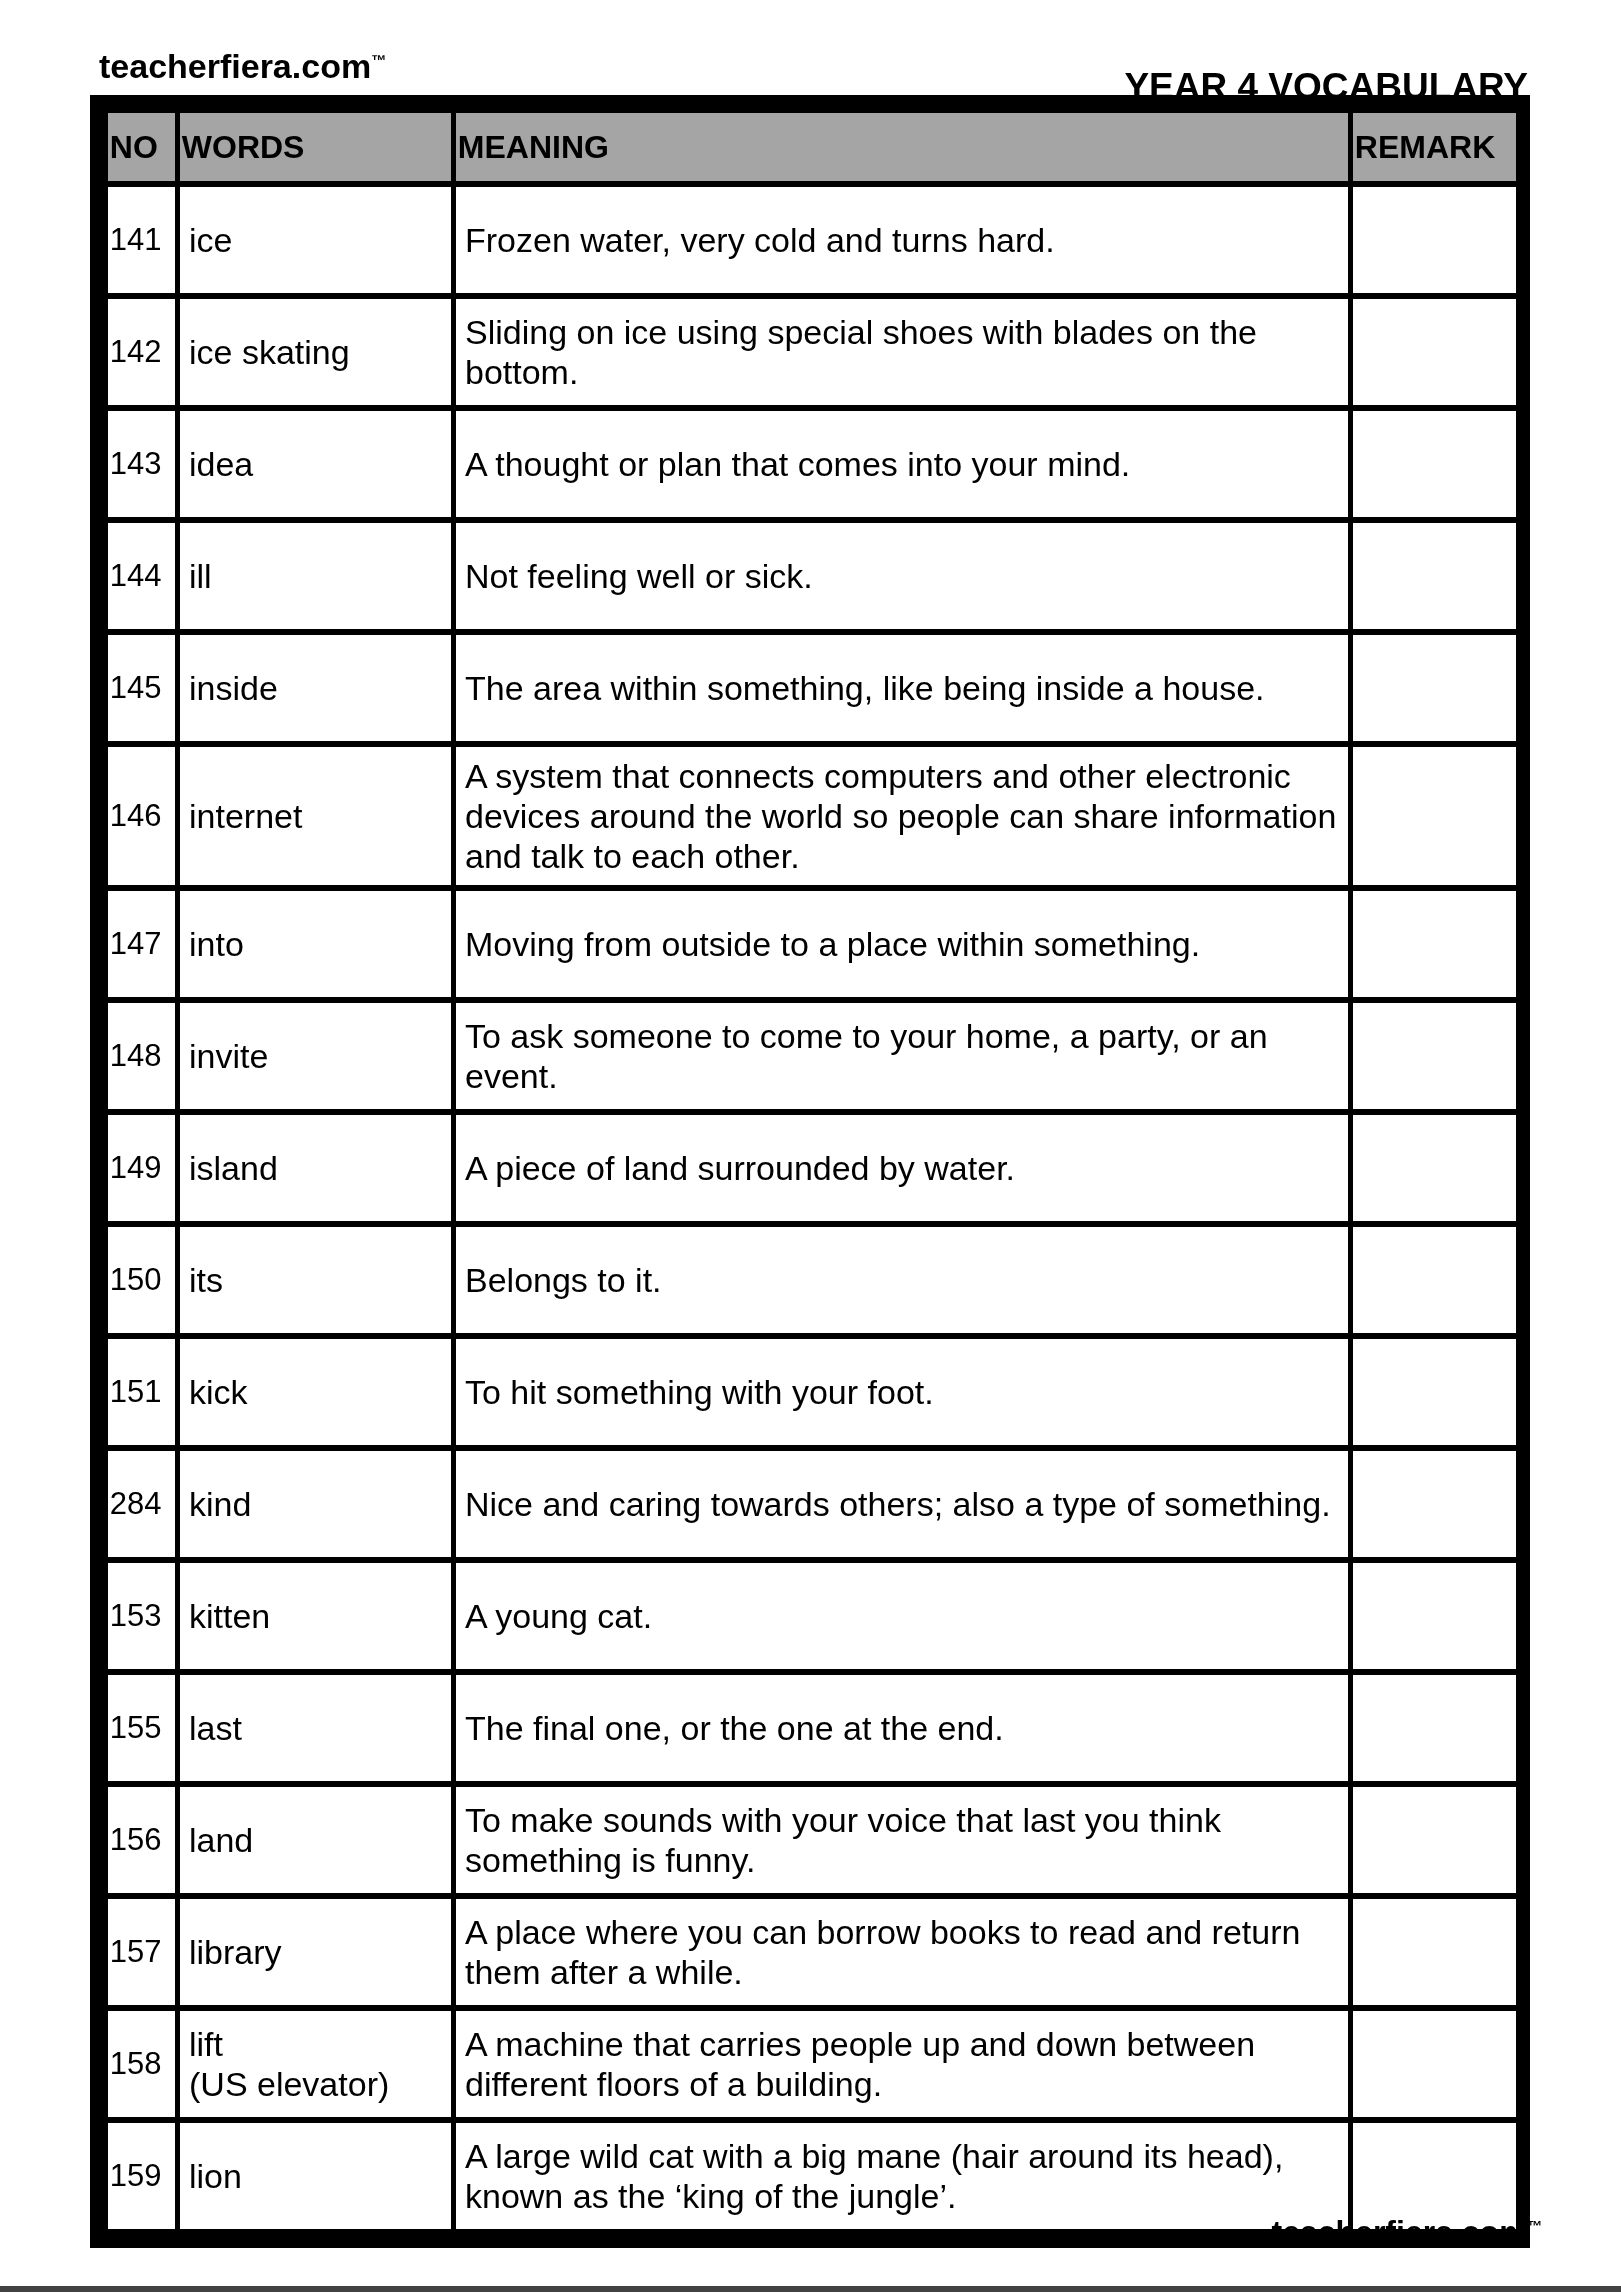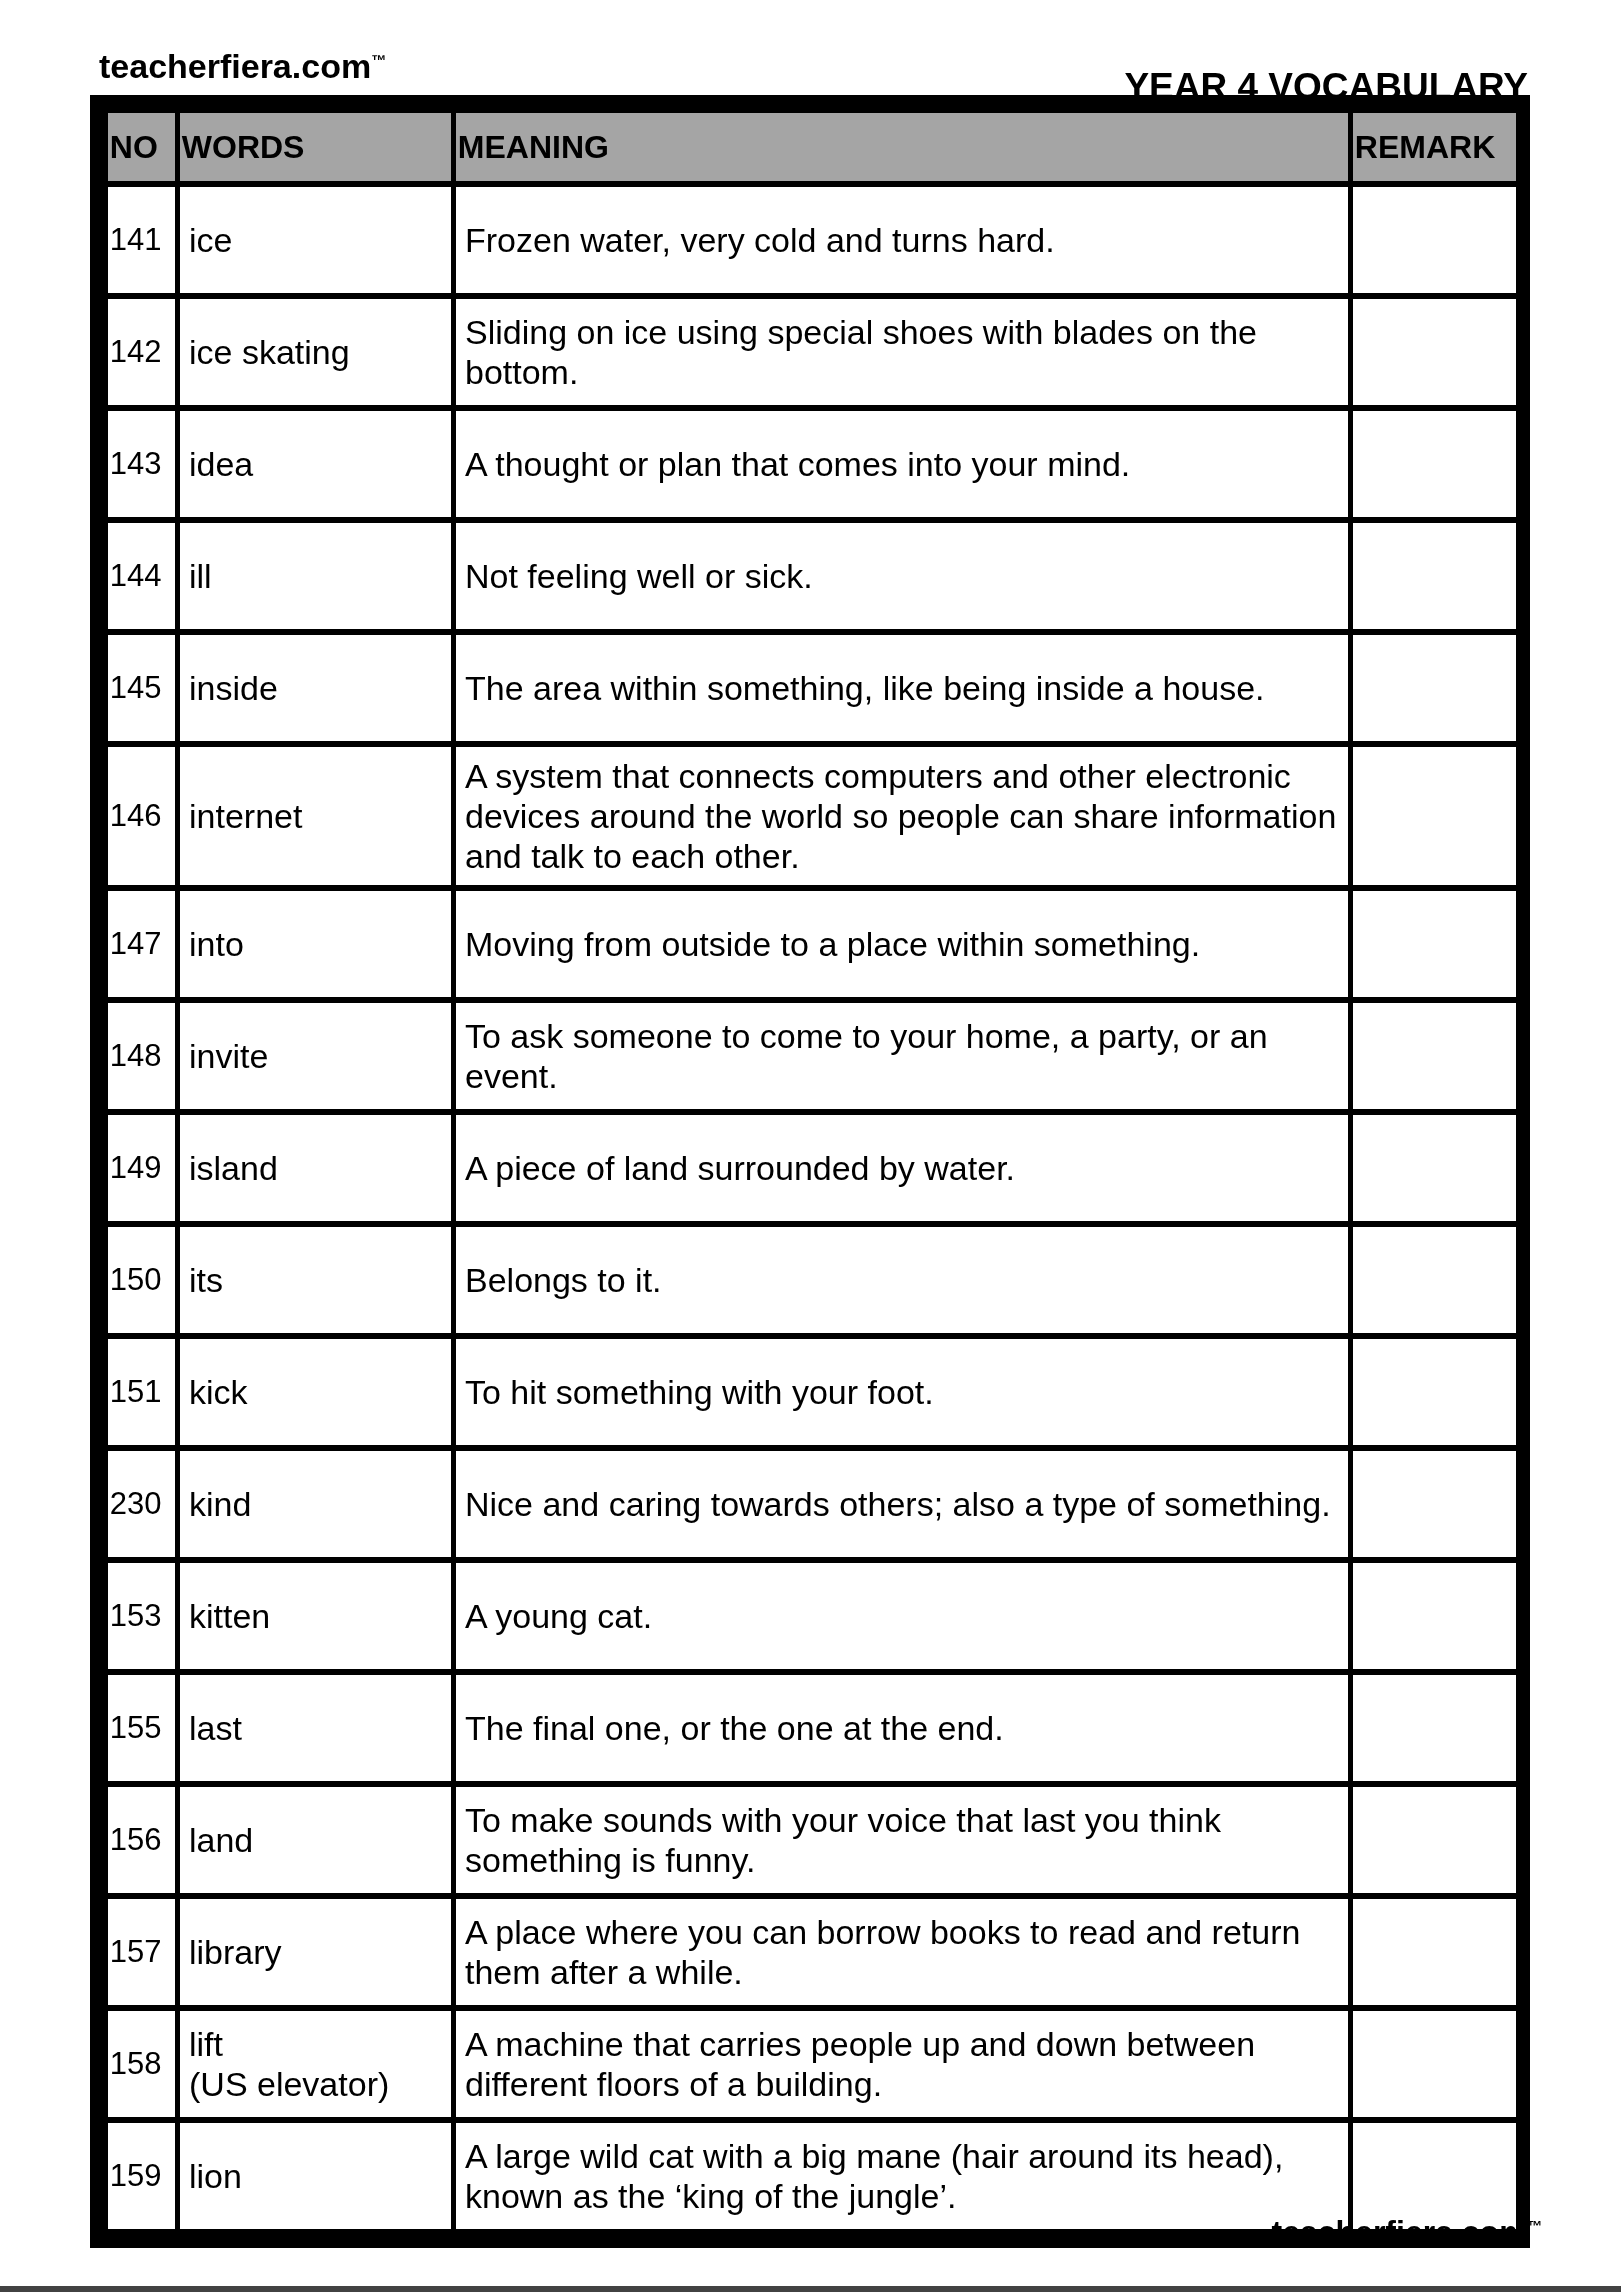--- a/index.html
+++ b/index.html
@@ -155,21 +155,21 @@
     <td class="c-meaning">Belongs to it.</td>
     <td class="c-remark"></td>
   </tr>
         <tr>
     <td class="c-no">151</td>
     <td class="c-word">kick</td>
     <td class="c-meaning">To hit something with your foot.</td>
     <td class="c-remark"></td>
   </tr>
         <tr>
-    <td class="c-no">230</td>
+    <td class="c-no">284</td>
     <td class="c-word">kind</td>
     <td class="c-meaning">Nice and caring towards others; also a type of something.</td>
     <td class="c-remark"></td>
   </tr>
         <tr>
     <td class="c-no">153</td>
     <td class="c-word">kitten</td>
     <td class="c-meaning">A young cat.</td>
     <td class="c-remark"></td>
   </tr>

